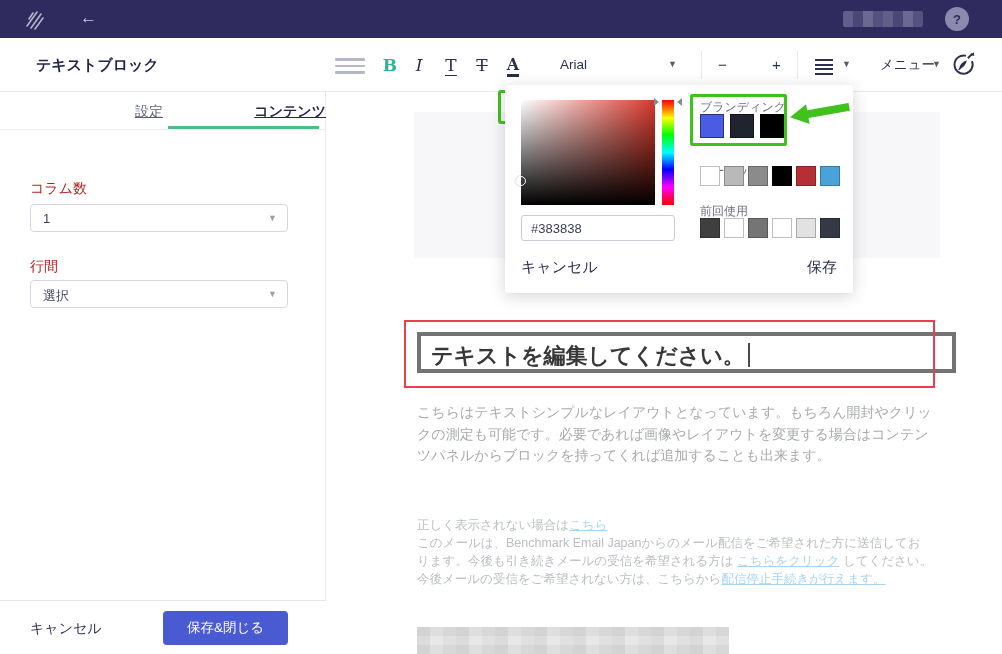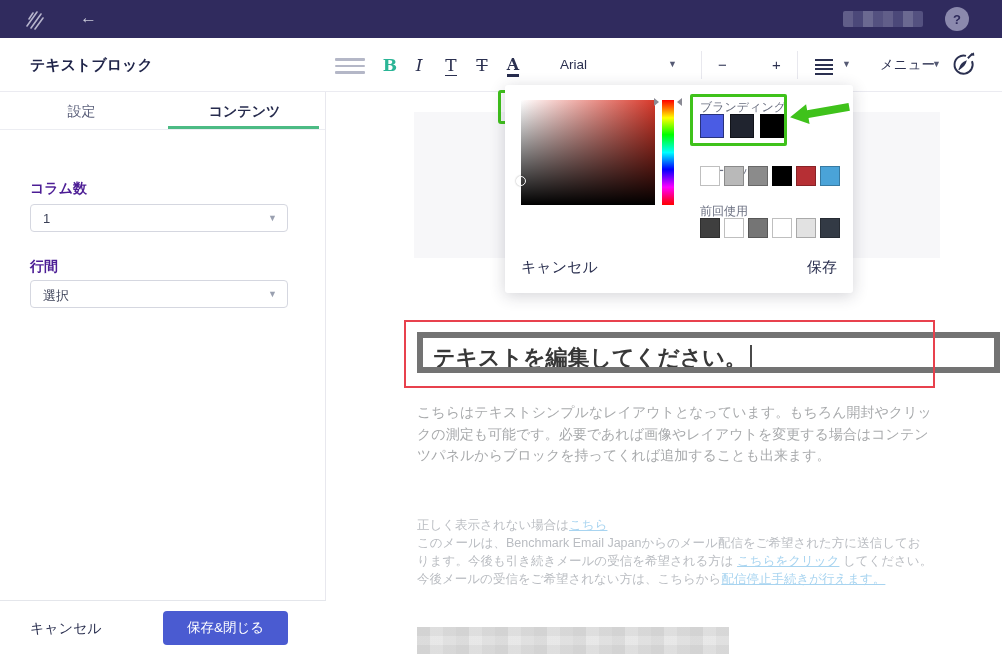--- a/index.html
+++ b/index.html
@@ -17,21 +17,21 @@
               background-color:#4b4879;
               background-image:repeating-linear-gradient(90deg, rgba(255,255,255,0.12) 0 10px,
                 rgba(255,255,255,0) 10px 20px, rgba(255,255,255,0.18) 20px 30px, rgba(255,255,255,0.05) 30px 40px); }
   .help-btn { position:absolute; left:945px; top:7px; width:24px; height:24px; border-radius:50%;
               background:#8b89ad; color:#2e2a5c; font-weight:bold; font-size:13px;
               display:flex; align-items:center; justify-content:center; cursor:pointer; }
 
   
   .toolbar { position:absolute; left:0; top:38px; width:1002px; height:54px; background:#fff;
              border-bottom:1px solid #ebebf1; }
-  .tb-title { position:absolute; left:30px; top:0; line-height:54px; font-size:15px; font-weight:bold; color:#20254a;text-align:center; }
+  .tb-title { position:absolute; left:36px; top:0; line-height:54px; font-size:15px; font-weight:bold; color:#20254a;text-align:center; }
   .drag-handle { position:absolute; left:335px; top:20px; width:30px; }
   .drag-handle span { display:block; height:2.5px; background:#b4b7c7; margin-bottom:4px; border-radius:1px; }
   .fmt { position:absolute; top:0; height:54px; line-height:54px; font-family:"DejaVu Serif","Liberation Serif",serif;
          font-size:17px; color:#2b3050; text-align:center; cursor:pointer; }
   .fmt-b { left:380px; width:20px; color:#2bb596; font-weight:bold; }
   .fmt-i { left:410px; width:18px; font-style:italic; }
   .fmt-u { left:441px; width:20px; }
   .fmt-u i, .fmt-s i, .fmt-a i { font-style:normal; }
   .fmt-u i { border-bottom:1.5px solid #2b3050; }
   .fmt-s { left:472px; width:20px; }
@@ -54,44 +54,44 @@
   .align-btn span { display:block; height:2px; background:#2b3050; margin-bottom:2.5px; }
   .align-caret { position:absolute; left:842px; top:21px; }
   .menu-btn { position:absolute; left:880px; top:0; line-height:54px; font-size:13.5px; color:#2b3050; cursor:pointer; }
   .menu-caret { position:absolute; left:932px; top:21px; }
   .rocket { position:absolute; left:950px; top:13px; cursor:pointer; }
 
   
   .sidebar { position:absolute; left:0; top:92px; width:326px; height:562px; background:#fff;
              border-right:1px solid #e8e8ee; }
   .tabs { position:relative; height:38px; border-bottom:1px solid #ecedf2; }
-  .tab { position:absolute; top:0; width:163px; text-align:center; line-height:38px; font-size:14px; cursor:pointer; }
+  .tab { position:absolute; top:0; width:163px; text-align:right; line-height:38px; font-size:14px; cursor:pointer;text-decoration:underline; }
   .tab-settings { left:0; color:#5a5f7a; }
   .tab-content { left:163px; color:#262b4d; font-weight:bold; }
   .tab-underline { position:absolute; left:168px; bottom:0; width:151px; height:3px; background:#4cbb84; }
-  .field-label { position:absolute; left:30px; font-size:14px; font-weight:bold; color:#4c1d95; }
+  .field-label { position:absolute; left:30px; font-size:14px; font-weight:normal; color:#b91c1c; }
   .lbl-1 { top:88px; } .lbl-2 { top:166px; }
   .select { position:absolute; left:30px; width:258px; height:28px; border:1px solid #d5d7e0; border-radius:4px;
             background:#fff; cursor:pointer; }
   .sel-1 { top:112px; } .sel-2 { top:188px; }
   .select .val { position:absolute; left:12px; top:6px; font-size:13px; color:#3a3f56; }
   .select .caret { position:absolute; right:10px; top:8px; color:#9aa0b0; }
   .side-footer { position:absolute; left:0; bottom:0; width:326px; height:54px; background:#fff;
                  border-top:1px solid #e4e6eb; }
   .side-cancel { position:absolute; left:30px; top:0; line-height:54px; font-size:14px; color:#2b3050; cursor:pointer; }
   .save-close-btn { position:absolute; left:163px; top:10px; width:125px; height:34px; background:#4a5bd1;
                     color:#fff; border:none; border-radius:4px; font-size:13.5px; cursor:pointer;
                     font-family:inherit; }
 
   
   .gray-block { position:absolute; left:414px; top:112px; width:526px; height:146px; background:#f7f7f9; }
   .red-annotation { position:absolute; left:404px; top:320px; width:531px; height:68px;
                     border:2px solid #e8414d; z-index:2; pointer-events:none; }
-  .heading-input { position:absolute; left:417px; top:332px; width:583px; height:41px; background:#fff;
-                   border:6px solid #737373; line-height:39px; padding-left:10px; font-size:22px;
+  .heading-input { position:absolute; left:417px; top:332px; width:539px; height:41px; background:#fff;
+                   border:4px solid #737373; line-height:39px; padding-left:10px; font-size:22px;
                    font-weight:bold; color:#383838; white-space:nowrap; overflow:hidden; cursor:text; }
   .text-cursor { display:inline-block; width:2px; height:24px; background:#4a4a4a; vertical-align:-4px; margin-left:3px; }
   .body-text { position:absolute; left:417px; top:402px; width:516px; font-size:14px; color:#a8aaac;
                line-height:1.55; }
   .email-footer { position:absolute; left:417px; top:516px; width:516px; font-size:12.5px; color:#babdc2;
                   line-height:1.45; }
   .email-footer .line2 { }
   .email-footer a { color:#a8d4f0; text-decoration:underline; cursor:pointer; }
   .pixel-block { position:absolute; left:417px; top:627px; width:312px; height:27px; background-color:#efefef;
     background-image:repeating-linear-gradient(0deg, rgba(0,0,0,0.05) 0 9px, rgba(0,0,0,0.01) 9px 18px),
@@ -228,20 +228,21 @@
 
   <div class="pixel-block"></div>
 
   <div class="popup">
     <div class="sat-area">
       <span class="sat-cursor"></span>
     </div>
     <span class="hue-arrow hue-arrow-left"></span>
     <div class="hue-bar"></div>
     <span class="hue-arrow hue-arrow-right"></span>
+    <input class="hex-input" value="#383838" style="">
     <div class="cp-col">
       <span class="cp-label cp-lab-0">ブランディング</span>
       <div class="swatches sw-row-0">
           <span class="swatch" style="background: rgb(74, 92, 228);"></span>
           <span class="swatch" style="background: rgb(32, 36, 47);"></span>
           <span class="swatch" style="background: rgb(0, 0, 0);"></span>
         </div>
       <span class="cp-label cp-lab-1">ベーシック</span>
       <div class="swatches sw-row-1">
           <span class="swatch" style="background: rgb(255, 255, 255);"></span>

